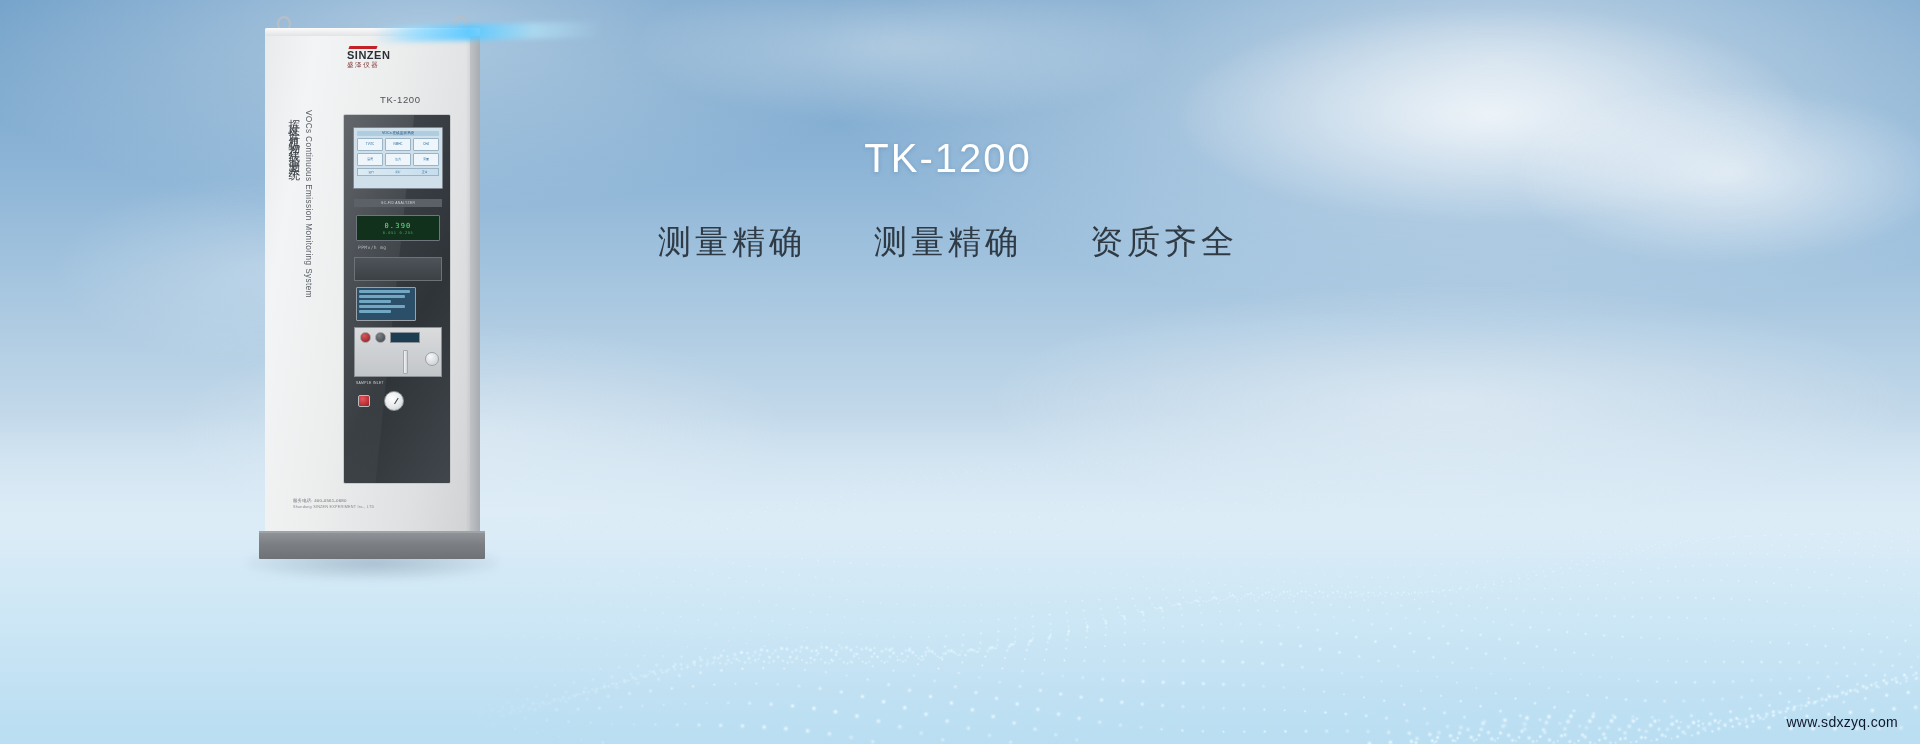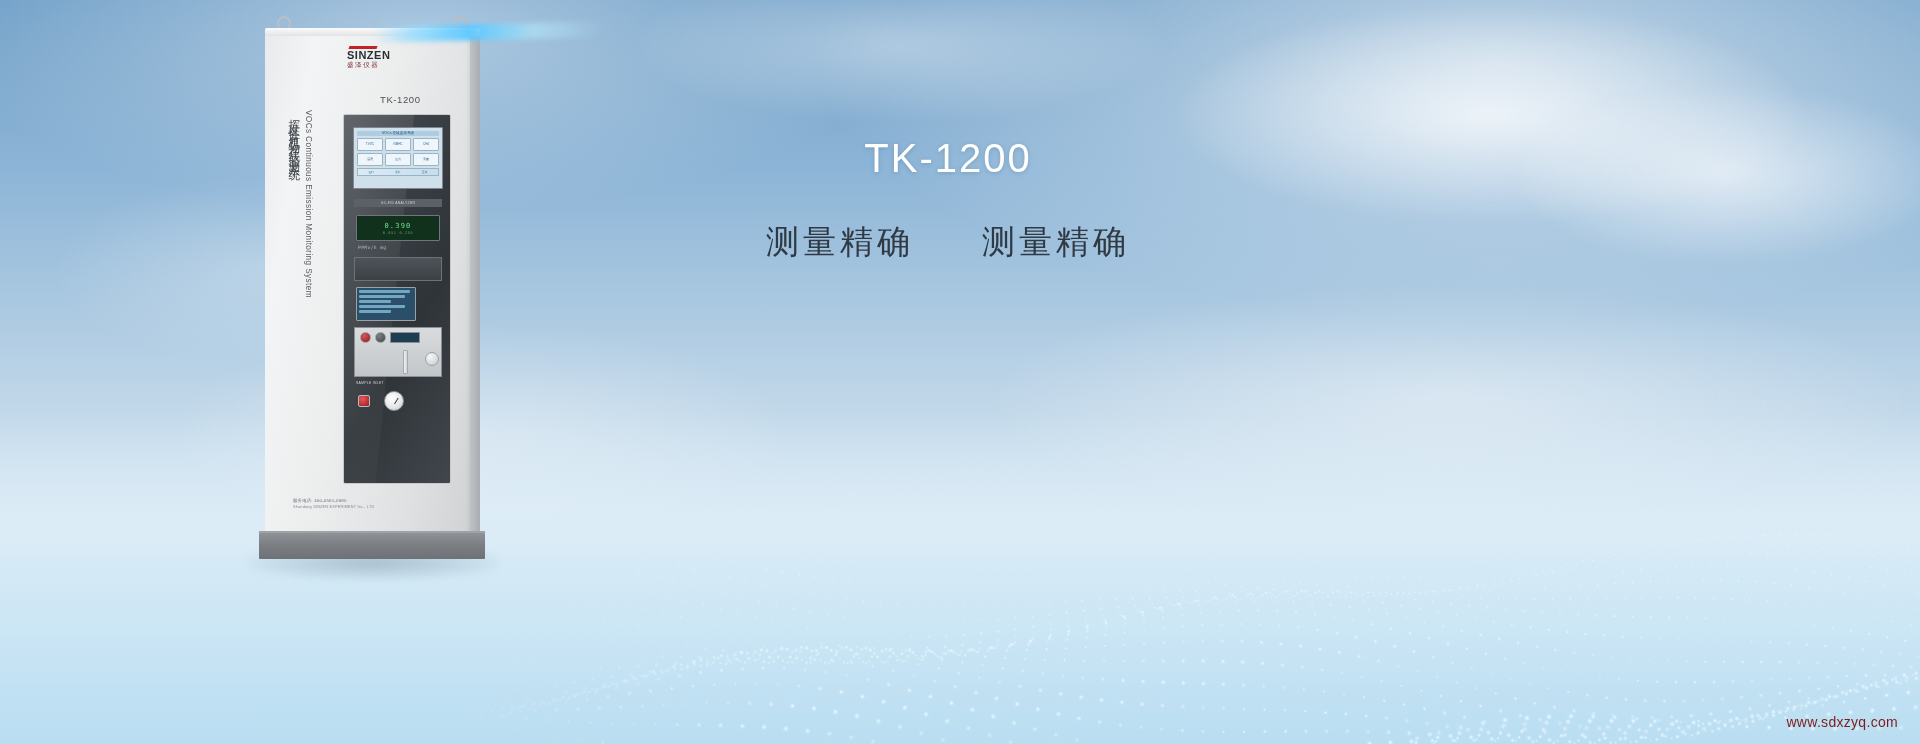--- a/index.html
+++ b/index.html
@@ -385,21 +385,21 @@
     color:#2f3a44;
     letter-spacing:4px;
     font-weight:400;
   }
 
   
   .watermark {
     position:absolute;
     right:22px; bottom:14px;
     font-size:14px;
-    color:#7f1d1d;
+    color:#0f172a;
     letter-spacing:0.3px;
   }
 </style>
 </head>
 <body>
 
 <div id="banner">
 
   <div class="sky"></div>
   <div class="cloud c1"></div>
@@ -3291,17 +3291,18 @@
     <div class="plinth-top"></div>
     <div class="plinth"></div>
     <div class="light-streak"></div>
   </div>
 
   <div class="copy">
     <div class="model-line">TK-1200</div>
     <div class="features">
       <div class="feature">测量精确</div>
       <div class="feature">测量精确</div>
+      <div class="feature">资质齐全</div>
     </div>
   </div>
 
   <div class="watermark">www.sdxzyq.com</div>
 </div>
 
 </body></html>

